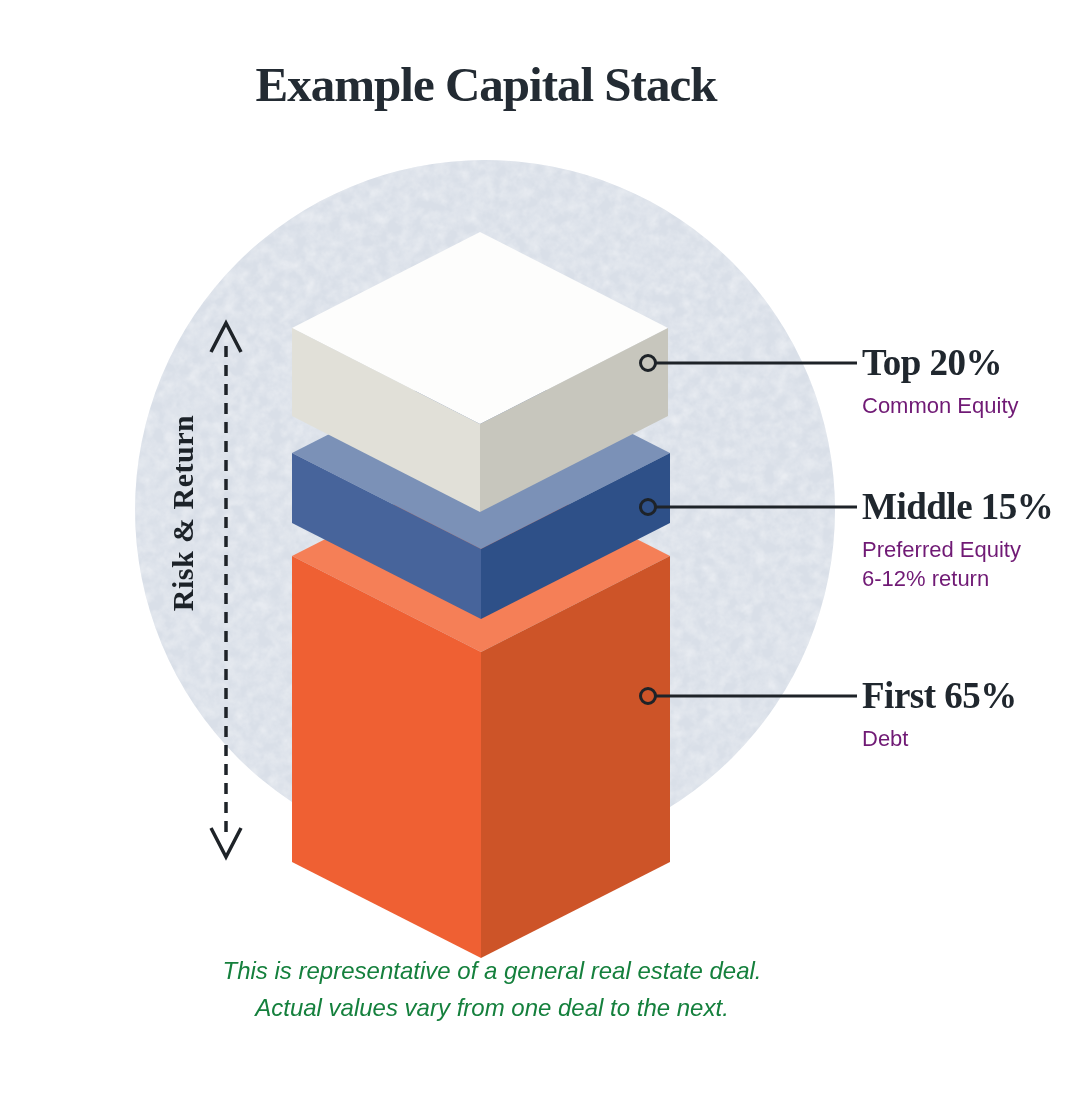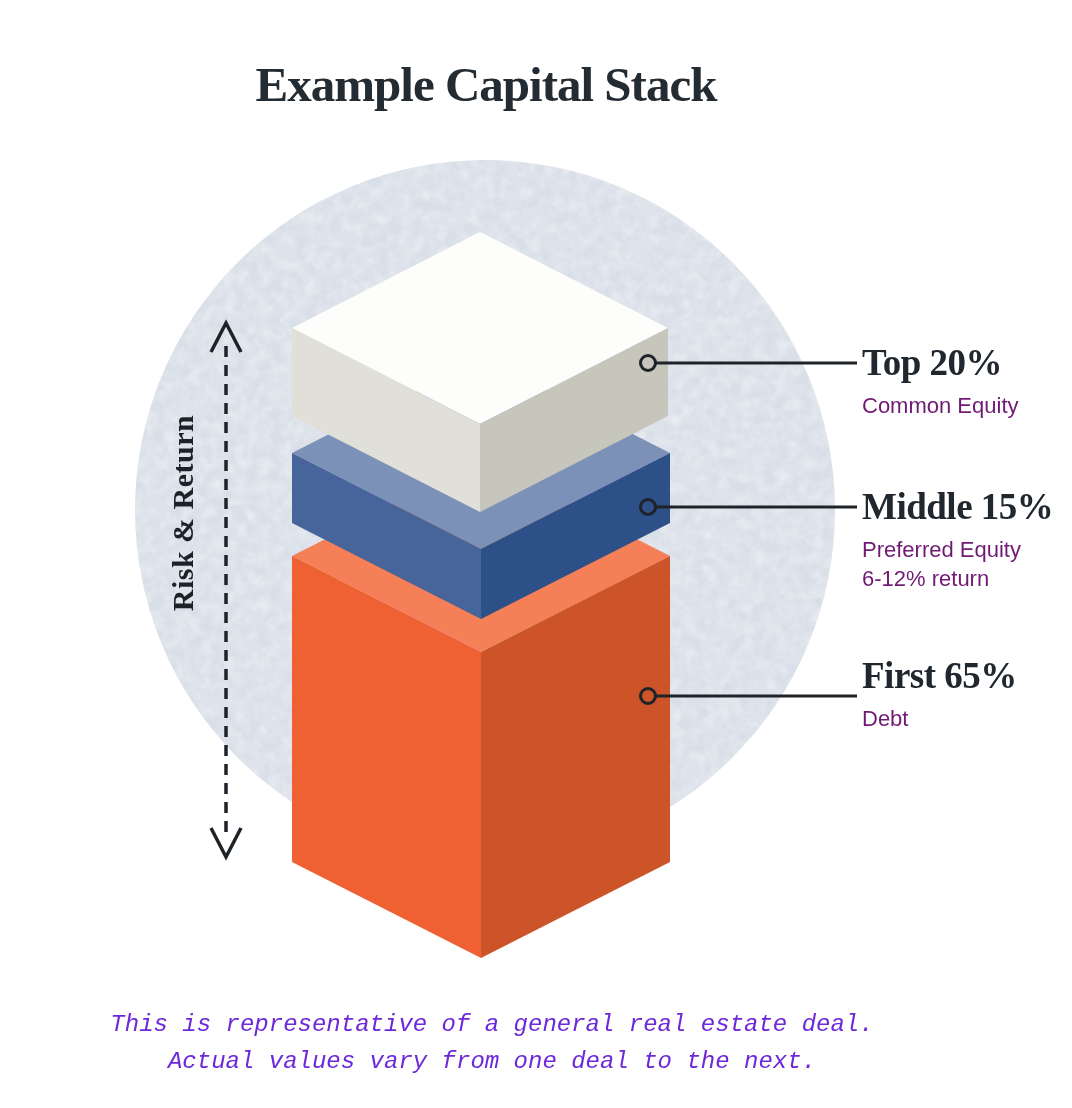--- a/index.html
+++ b/index.html
@@ -25,27 +25,27 @@
     color:#20272E;letter-spacing:-0.5px;white-space:nowrap;
   }
   .tier-label .sub{
     margin:8px 0 0 0;
     font-family:"Liberation Sans", sans-serif;
     font-size:22px;line-height:29px;color:#701a75;white-space:nowrap;
   }
   .tier-label .sub + .sub{margin-top:0;}
   #label-top{top:343px;}
   #label-middle{top:487px;}
-  #label-first{top:656px;}
+  #label-first{top:676px;}
   .footnote{
-    position:absolute;left:0;top:1006px;width:984px;
+    position:absolute;left:0;top:952px;width:984px;
     text-align:center;
-    font-family:Liberation Mono, monospace;
+    font-family:Liberation Sans, sans-serif;
     font-style:italic;font-size:24px;line-height:37px;
-    color:#6d28d9;
+    color:#15803d;
   }
 </style>
 </head>
 <body>
 
 <div class="stage">
 
   <h1 class="page-title">Example Capital Stack</h1>
 
   <svg viewBox="0 0 1072 1108" aria-hidden="true">

